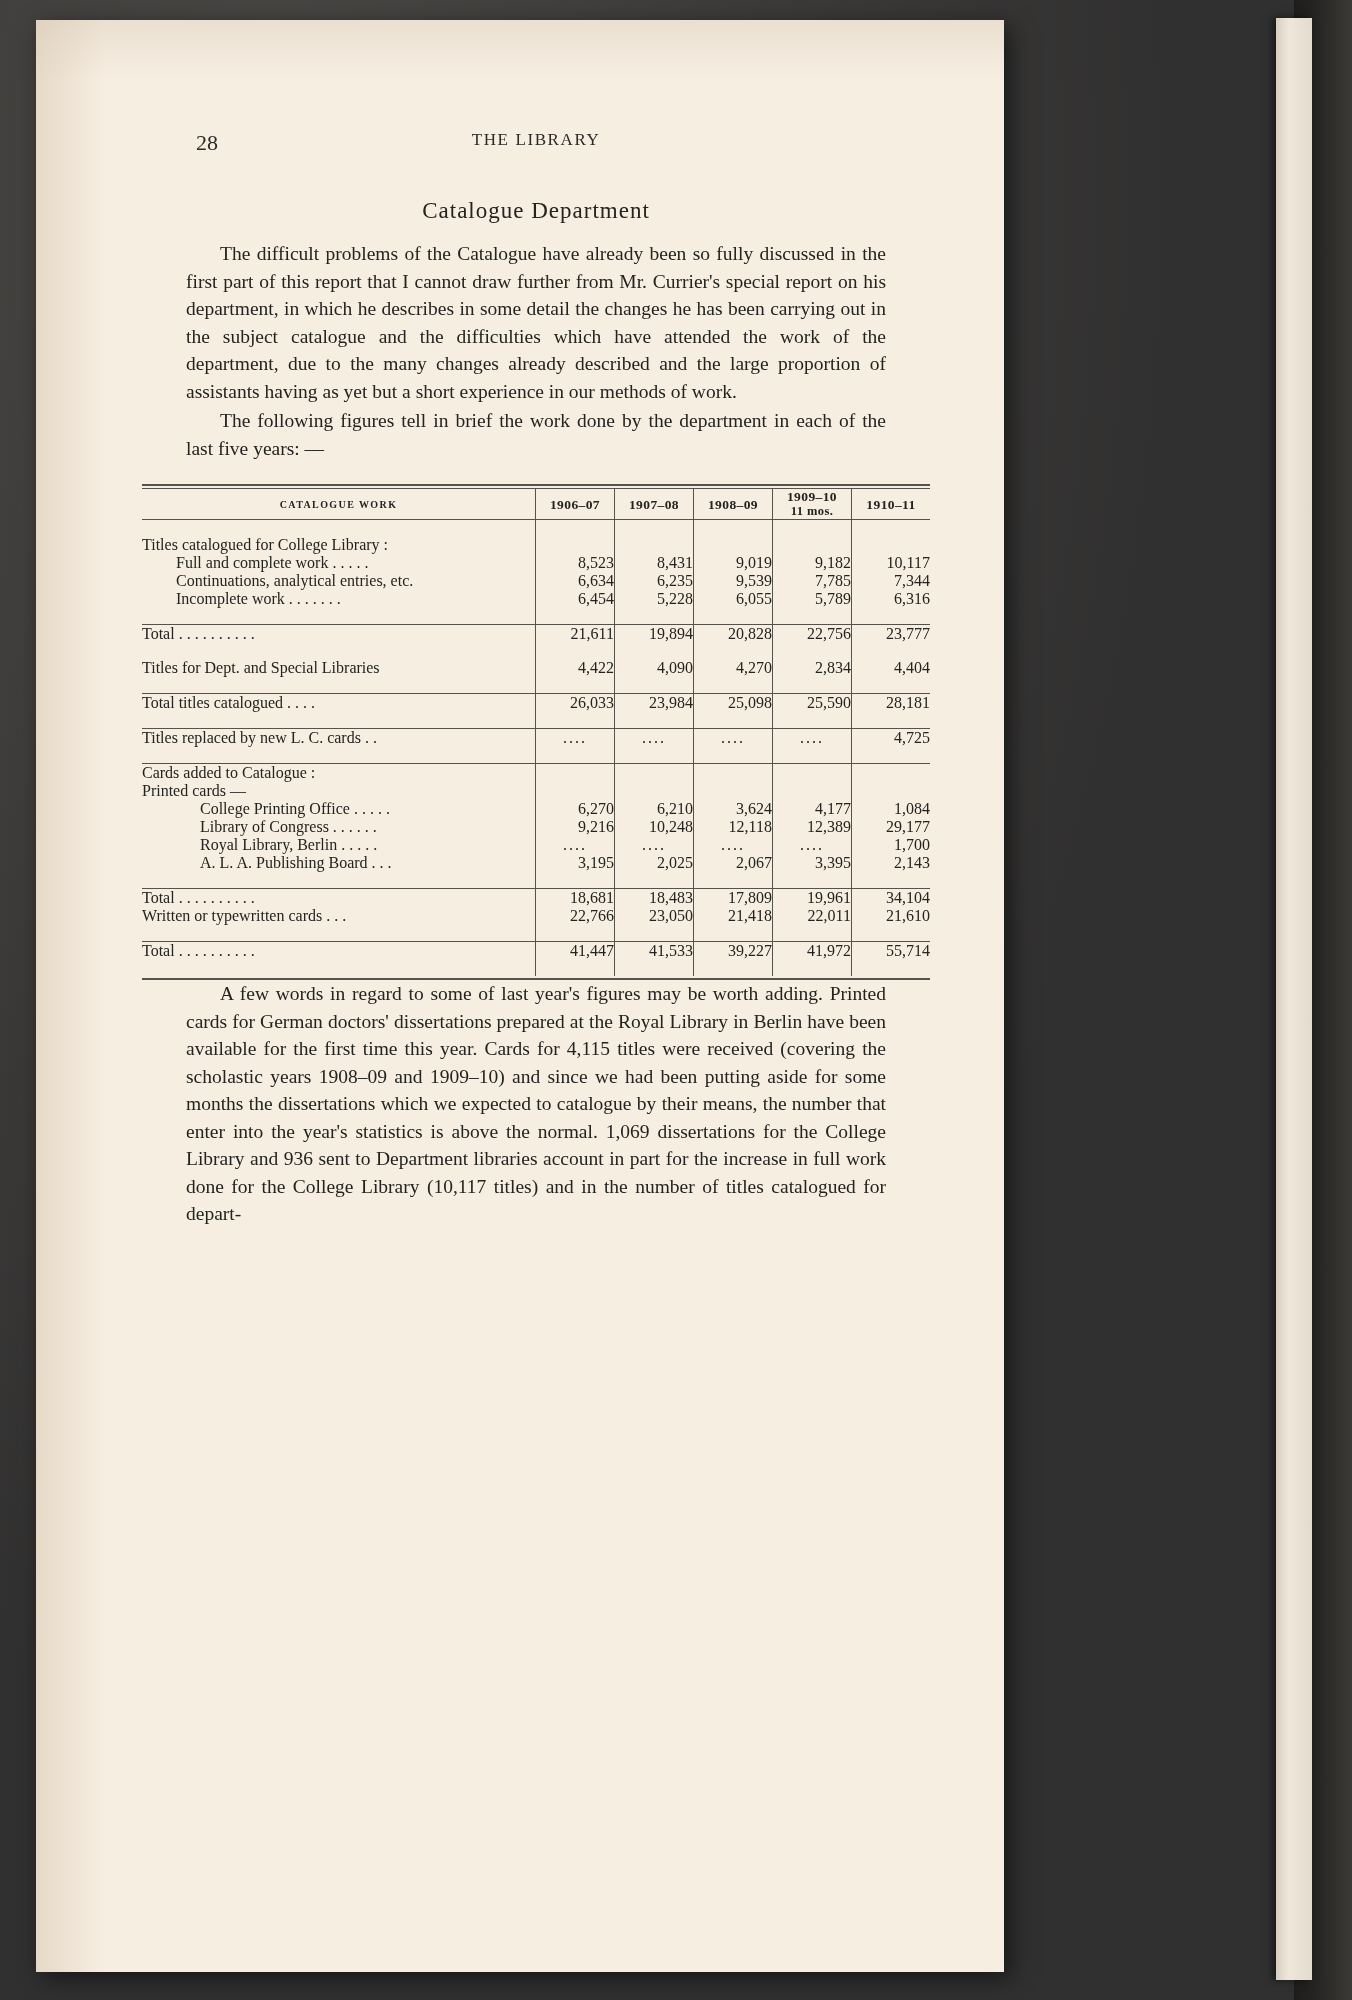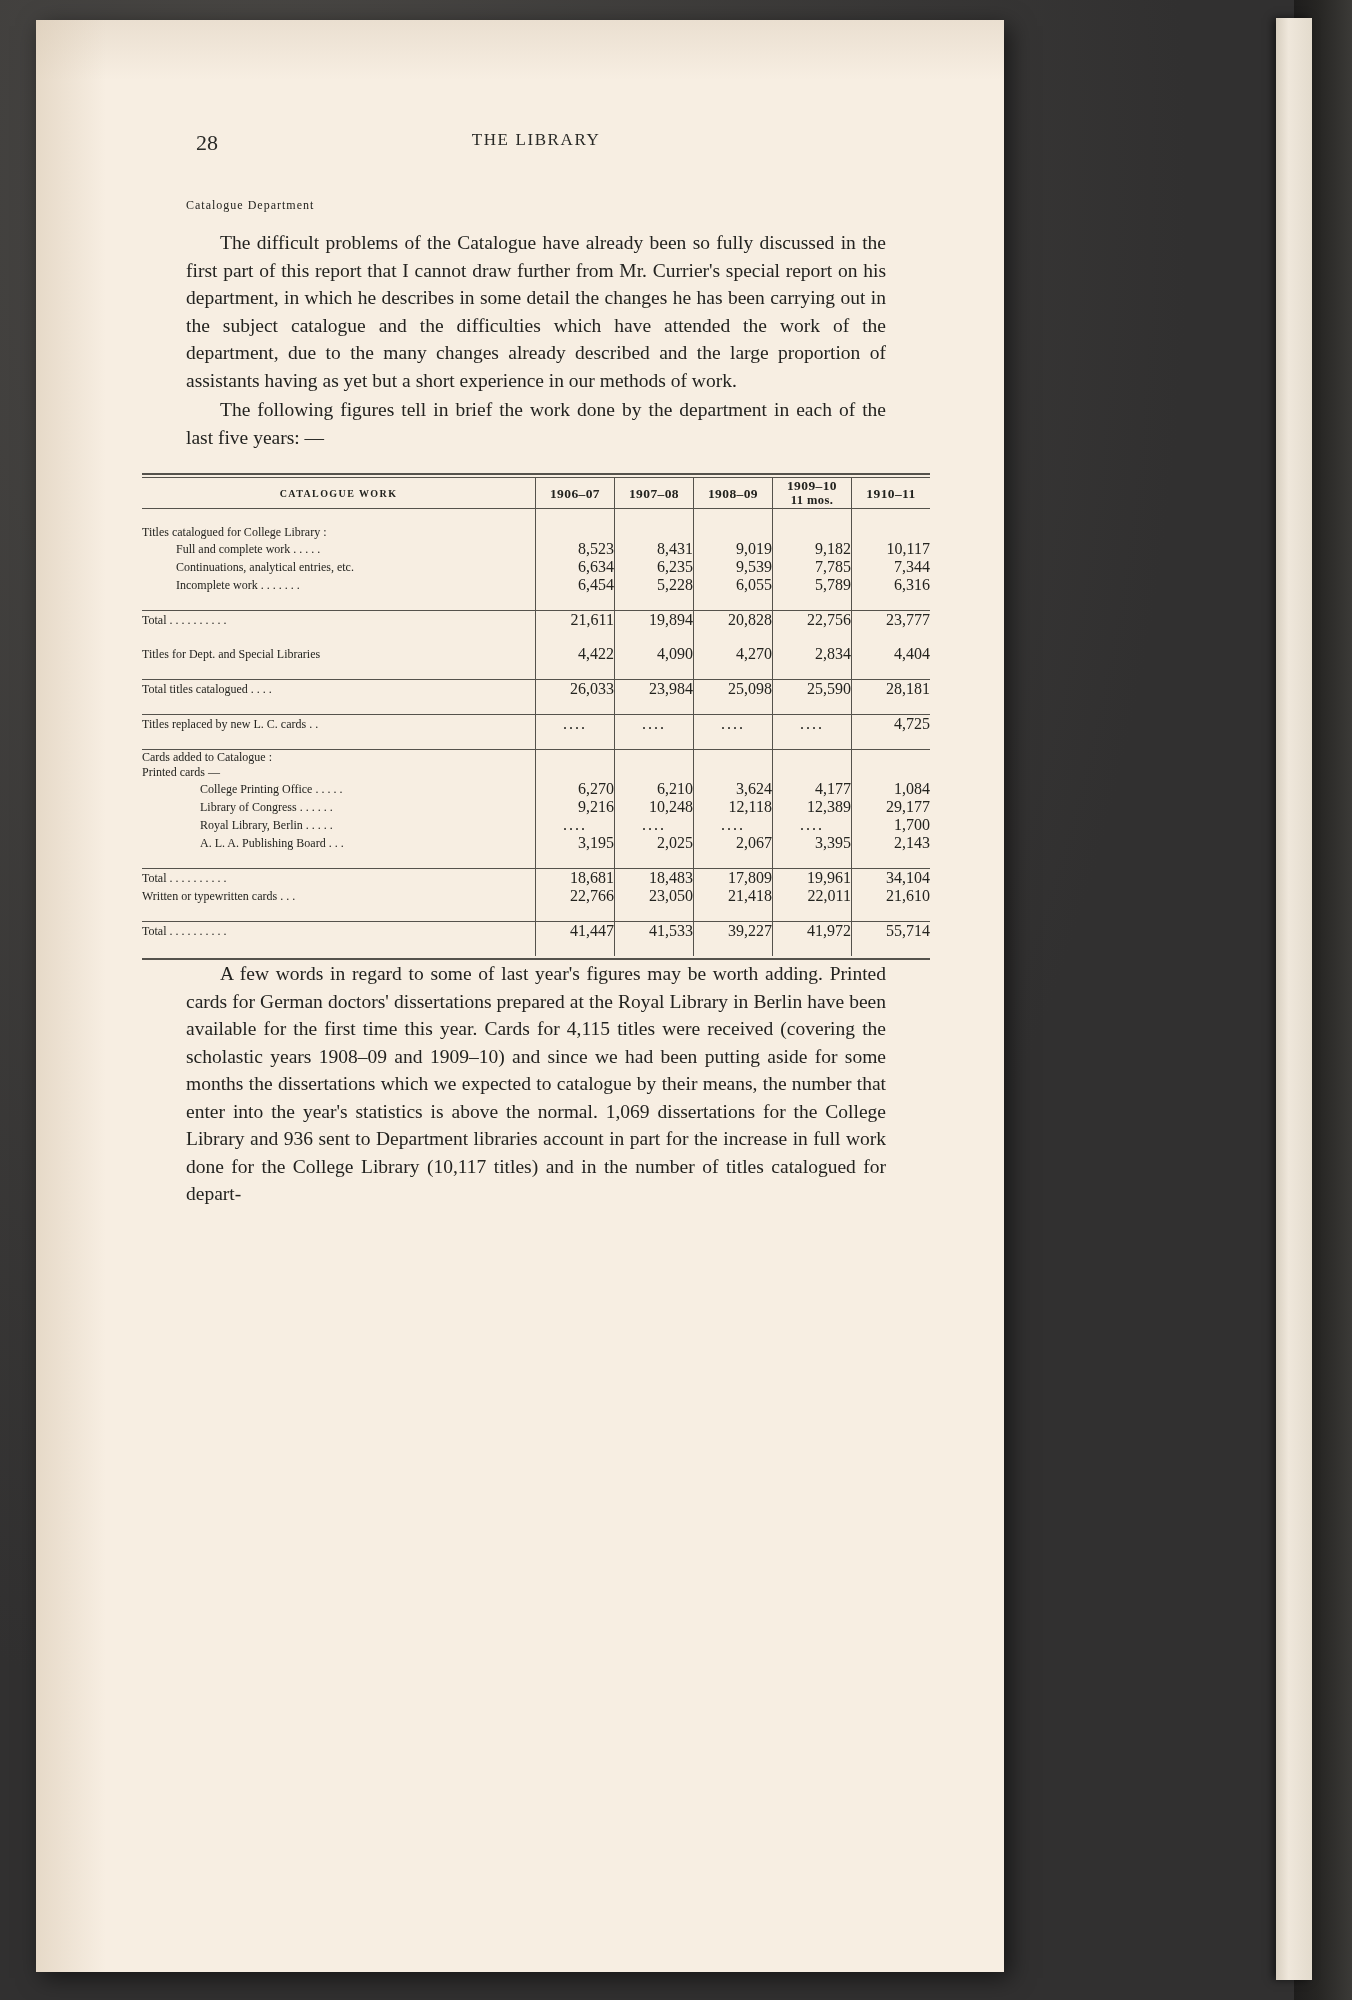--- a/index.html
+++ b/index.html
@@ -77,21 +77,22 @@
     font-size: 22px;
     color: #2a2a27;
   }
   .running-head {
     text-align: center;
     font-size: 17px;
     letter-spacing: 1.6px;
     color: #2a2a27;
   }
   .section-head {
-    font-size: 12px;
+    text-align: center;
+    font-size: 23px;
     letter-spacing: 1px;
     margin: 0 0 16px 0;
     color: #23231f;
   }
   p.body {
     margin: 0 0 2px 0;
     font-size: 19.5px;
     line-height: 27.5px;
     text-align: justify;
     text-indent: 34px;
@@ -135,21 +136,21 @@
   .colhead.first-col {
     border-left: none;
     text-align: center;
     font-size: 10px;
     letter-spacing: 1.4px;
   }
   .colhead small { font-size: 12.5px; display: block; }
   td.label {
     text-align: left;
     padding: 2.5px 10px 2.5px 4px;
-    font-size: 12px;
+    font-size: 16px;
     white-space: nowrap;
     margin-left: 28px;
   }
   td.num {
     text-align: right;
     padding: 2.5px 10px 2.5px 6px;
     border-left: 1px solid #55524c;
     font-size: 16px;
     white-space: nowrap;
     width: 78px;

